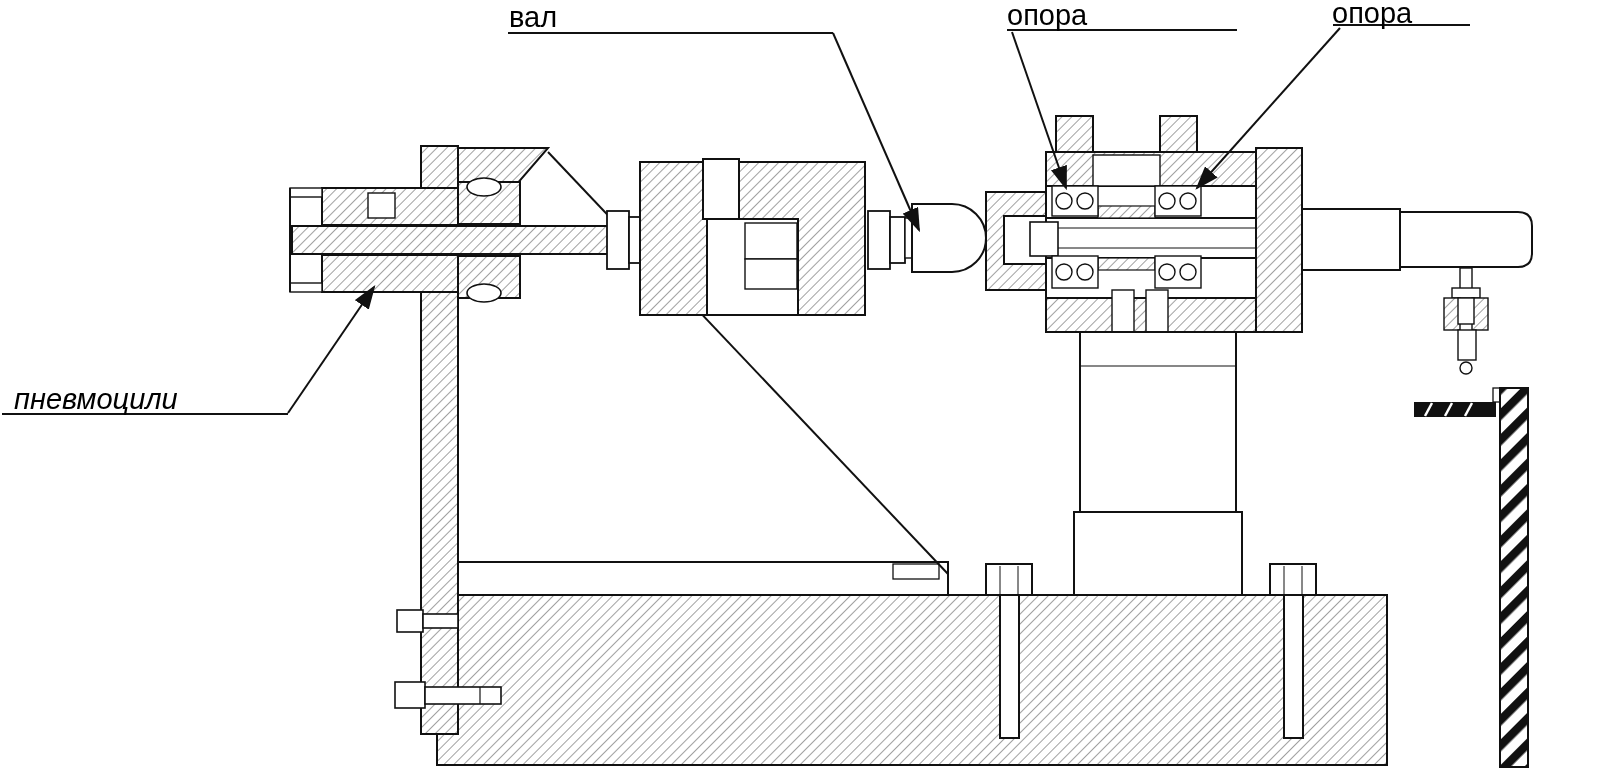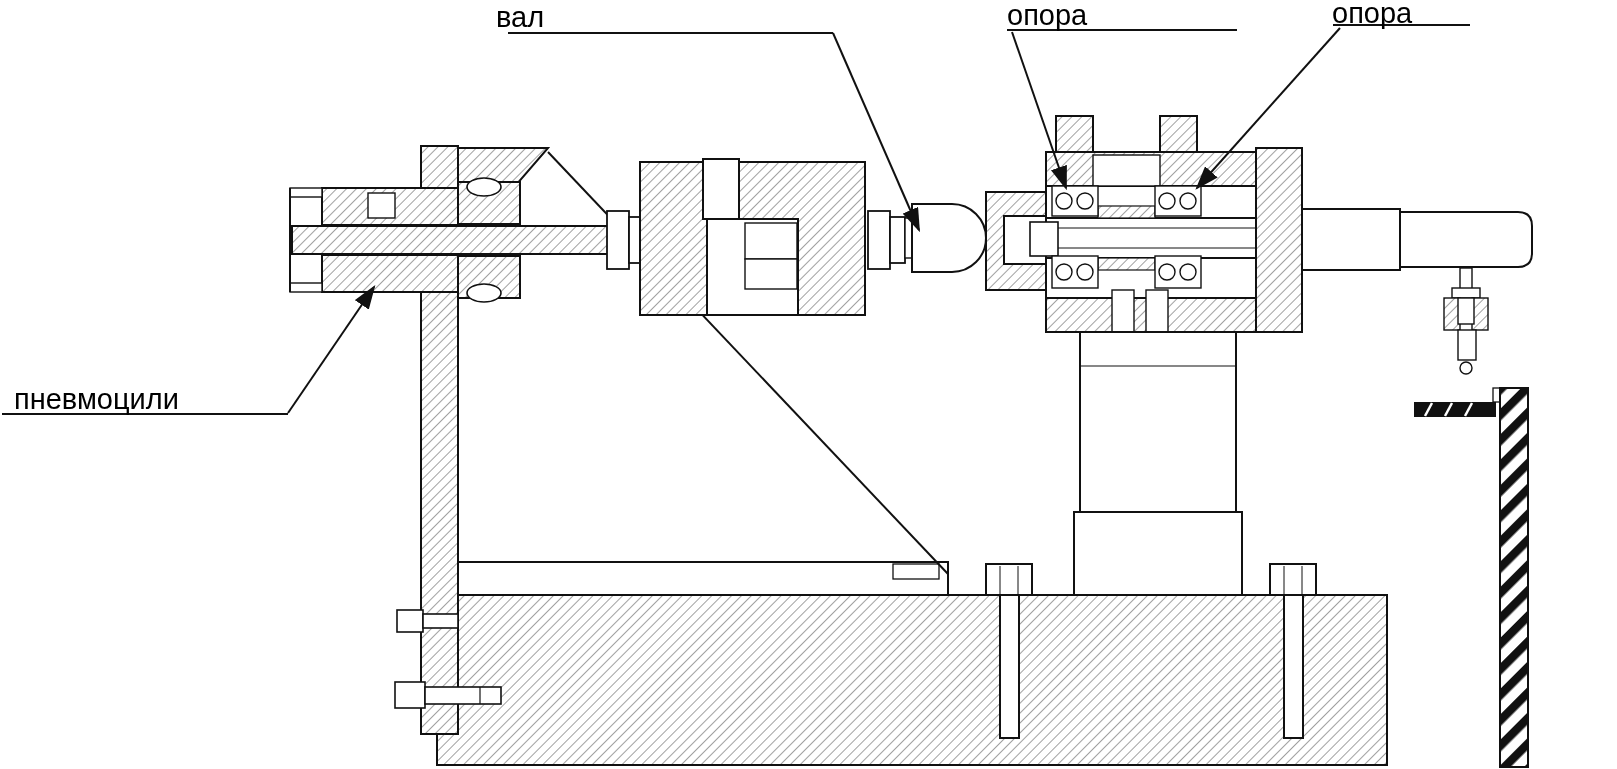--- a/index.html
+++ b/index.html
@@ -21,24 +21,24 @@
     top: 0;
   }
   .callout-label {
     position: absolute;
     color: #000;
     font-size: 29px;
     line-height: 1.05;
     white-space: nowrap;
     user-select: none;
   }
-  .lbl-shaft        { left: 496px; top: 2px;   }
+  .lbl-shaft        { left: 509px; top: 2px;   }
   .lbl-support-l    { left: 1007px; top: 0px;  }
   .lbl-support-r    { left: 1332px; top: -2px; }
-  .lbl-pneumatic    { left: 14px;  top: 384px; }
+  .lbl-pneumatic    { left: 14px;  top: 384px; font-style: italic; }
 </style>
 </head>
 <body>
 
 <div class="stage">
 
   <svg class="drawing-svg" width="1617" height="769" viewBox="0 0 1617 769">
     <defs>
       <pattern id="hatch" patternUnits="userSpaceOnUse" width="7" height="7" patternTransform="rotate(45)">
         <rect width="7" height="7" fill="#ffffff"></rect>

